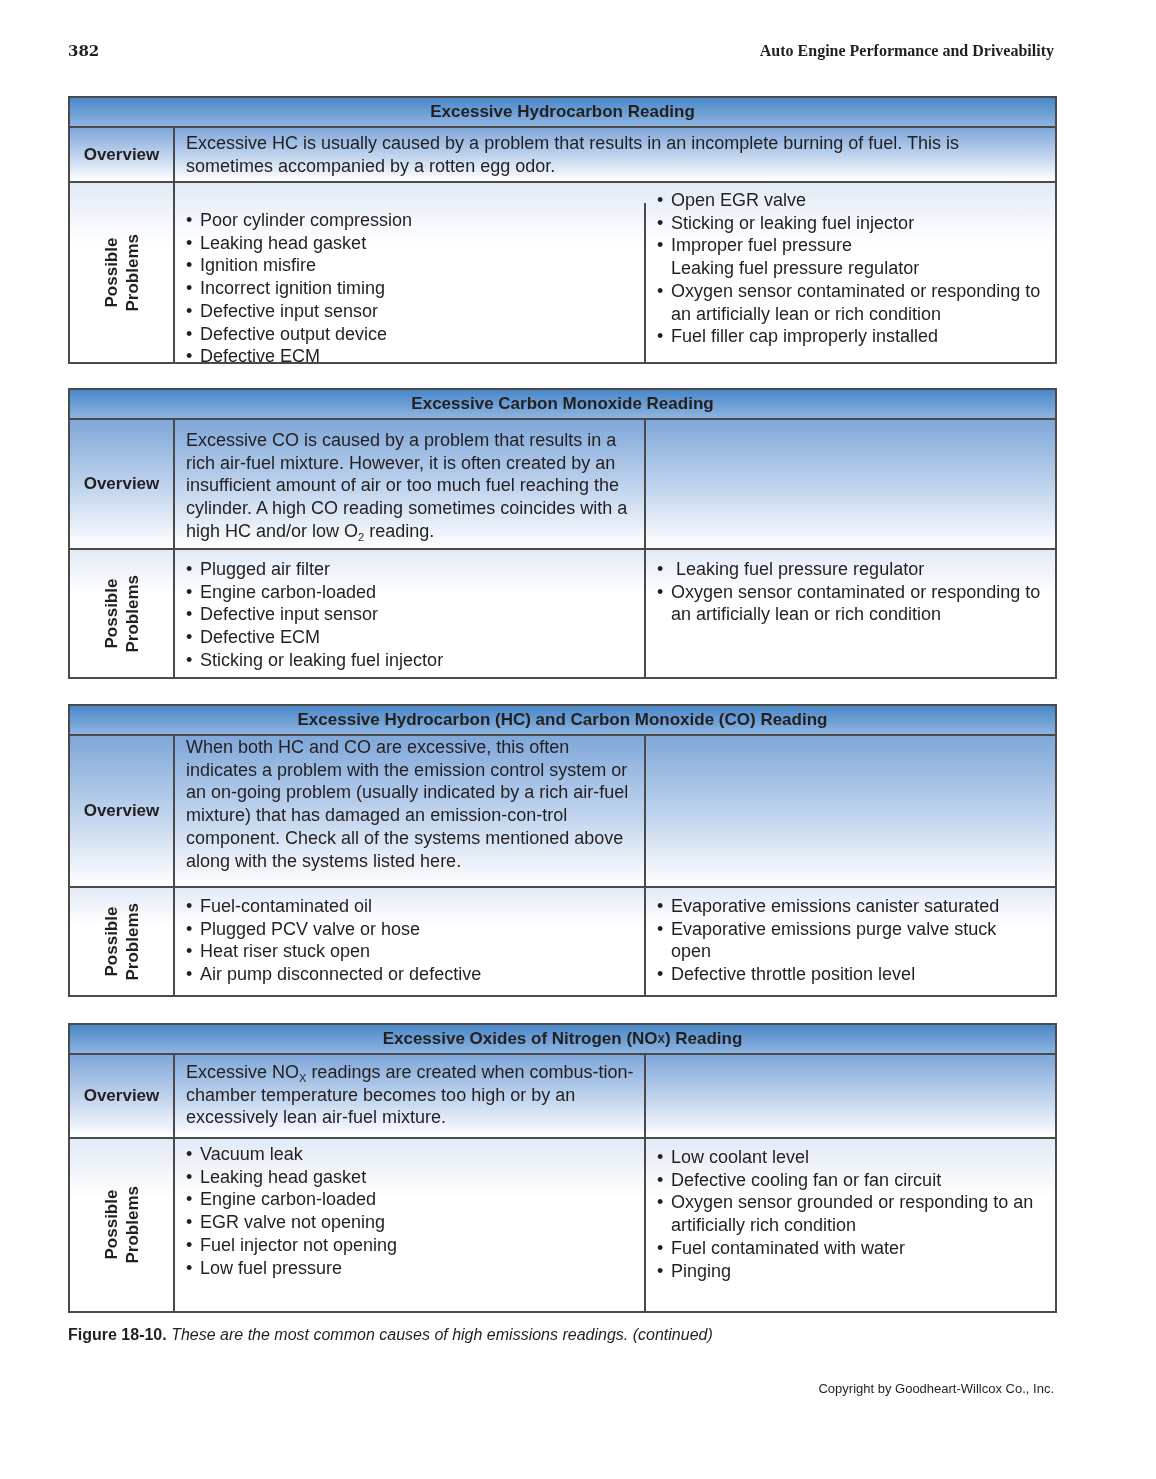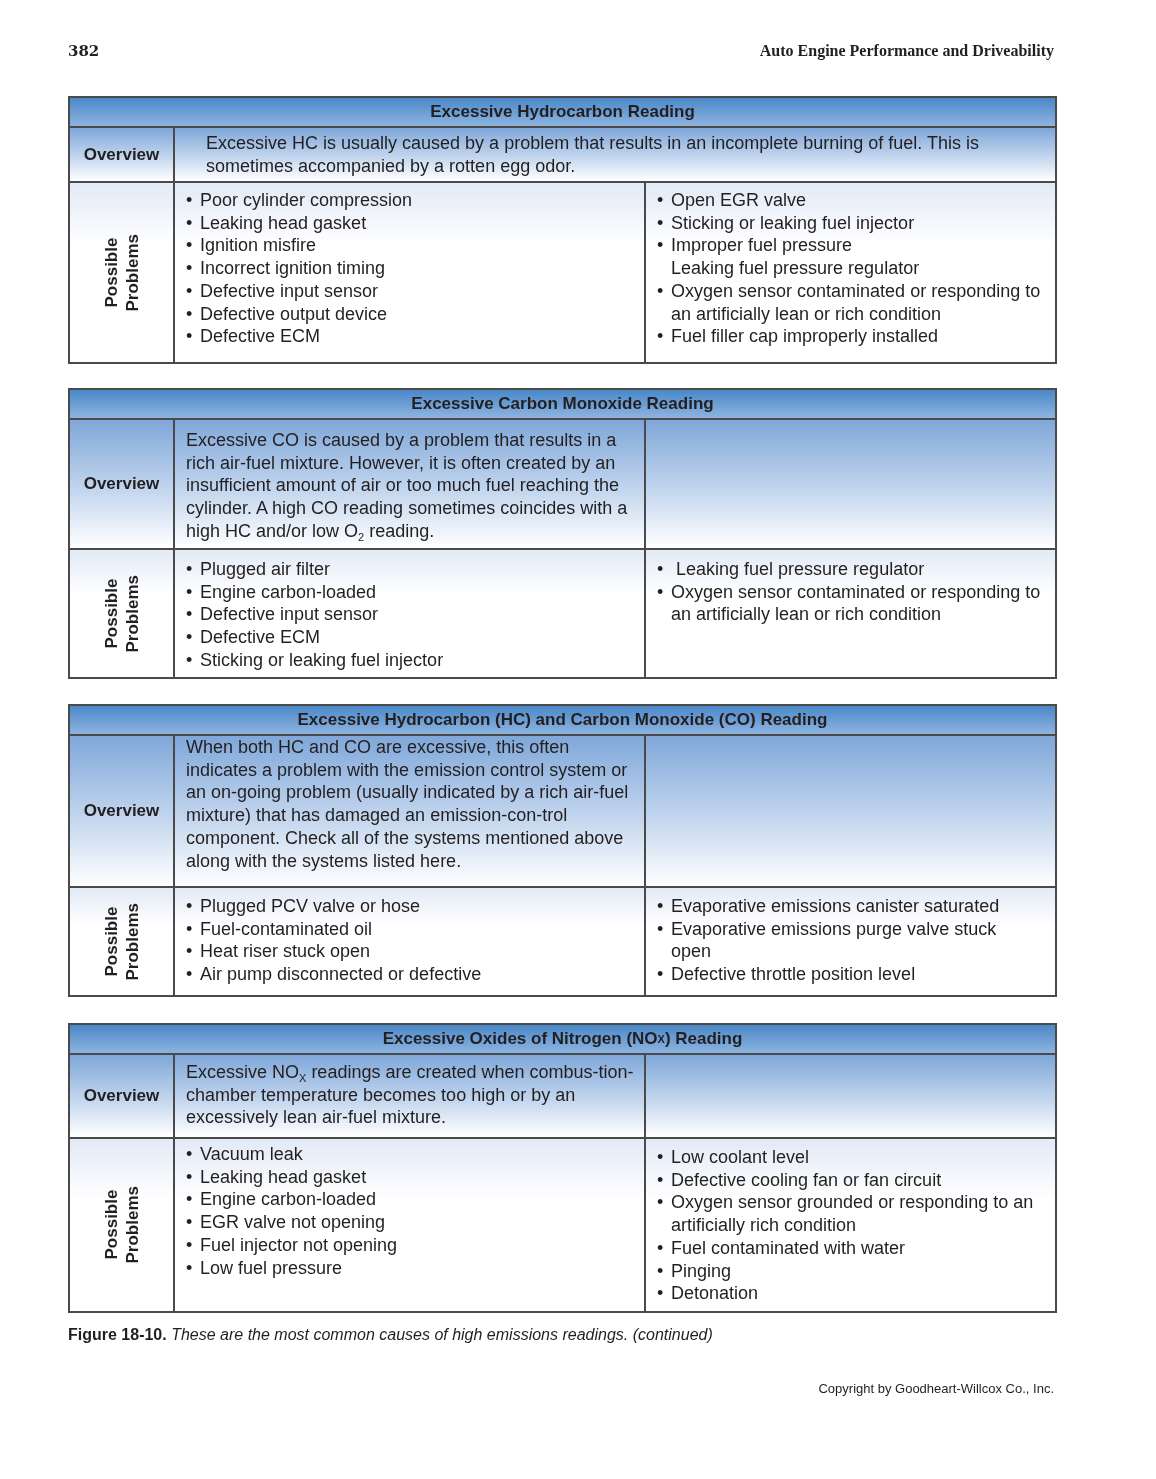--- a/index.html
+++ b/index.html
@@ -15,21 +15,21 @@
                background: linear-gradient(to bottom, #4a88c8 0%, #8db4e0 100%);
                border-bottom: 2px solid #4a4a4a; font-weight: bold; font-size: 17px; padding-left: 0; }
   .row { display: flex; border-bottom: 2px solid #4a4a4a; }
   .row:last-child { border-bottom: none; }
   .row.overview { background: linear-gradient(to bottom, #7fa7d9 0%, #c3d6ee 55%, #ffffff 100%); }
   .row.problems { background: linear-gradient(to bottom, #e2eaf6 0%, #ffffff 35%); }
   .label-cell { width: 105px; flex: 0 0 105px; border-right: 2px solid #4a4a4a; display: flex;
                 align-items: center; justify-content: center; font-weight: bold; font-size: 17px; box-sizing: border-box; }
   .vlabel { writing-mode: vertical-rl; transform: rotate(180deg); text-align: center; line-height: 21px; font-size: 17px; font-weight: bold; }
   .cell { font-size: 18px; line-height: 22.7px; padding: 4px 10px 6px 11px; box-sizing: border-box; }
-  .cell.wide { flex: 1; margin-left: 20px; }
+  .cell.wide { flex: 1; }
   .cell.left { width: 471px; flex: 0 0 471px; border-right: 2px solid #4a4a4a; }
   .cell.right { flex: 1; }
   ul { list-style: none; margin: 0; padding: 0; }
   li { padding-left: 14px; text-indent: -14px; }
   li .b { display: inline-block; width: 14px; text-indent: 0; }
   li.cont { padding-left: 14px; text-indent: 0; }
   sub { font-size: 11px; vertical-align: -4px; line-height: 0; }
   .caption { position: absolute; left: 68px; top: 1326px; font-size: 16px; }
   .caption .fig { font-weight: bold; }
   .caption .txt { font-style: italic; }
@@ -44,21 +44,21 @@
 <div class="tbl" style="top:96px;">
   <div class="tbl-title">Excessive Hydrocarbon Reading</div>
   <div class="row overview" style="height:53px;">
     <div class="label-cell">Overview</div>
     <div class="cell wide" style="padding-top:4px;">Excessive HC is usually caused by a problem that results in an incomplete burning of fuel. This is sometimes accompanied by a rotten egg odor.</div>
   </div>
   <div class="row problems" style="height:179px;">
     <div class="label-cell">
       <div class="vlabel"><span>Possible</span><br><span>Problems</span></div>
     </div>
-    <div class="cell left" style="padding-top:6px;">
+    <div class="cell left" style="padding-top:6px;margin-top:20px;">
       <ul>
         <li><span class="b">•</span><span>Poor cylinder compression</span></li>
         <li><span class="b">•</span><span>Leaking head gasket</span></li>
         <li><span class="b">•</span><span>Ignition misfire</span></li>
         <li><span class="b">•</span><span>Incorrect ignition timing</span></li>
         <li><span class="b">•</span><span>Defective input sensor</span></li>
         <li><span class="b">•</span><span>Defective output device</span></li>
         <li><span class="b">•</span><span>Defective ECM</span></li>
       </ul>
     </div>
@@ -110,22 +110,22 @@
     <div class="label-cell">Overview</div>
     <div class="cell left" style="padding-top:0;">When both HC and CO are excessive, this often indicates a problem with the emission control system or an on-going problem (usually indicated by a rich air-fuel mixture) that has damaged an emission-con-trol component. Check all of the systems mentioned above along with the systems listed here.</div>
     <div class="cell right"></div>
   </div>
   <div class="row problems" style="height:107px;">
     <div class="label-cell">
       <div class="vlabel"><span>Possible</span><br><span>Problems</span></div>
     </div>
     <div class="cell left" style="padding-top:7px;">
       <ul>
+        <li><span class="b">•</span><span>Fuel-contaminated oil</span></li>
         <li><span class="b">•</span><span>Plugged PCV valve or hose</span></li>
-        <li><span class="b">•</span><span>Fuel-contaminated oil</span></li>
         <li><span class="b">•</span><span>Heat riser stuck open</span></li>
         <li><span class="b">•</span><span>Air pump disconnected or defective</span></li>
       </ul>
     </div>
     <div class="cell right" style="padding-top:7px;">
       <ul>
         <li><span class="b">•</span><span>Evaporative emissions canister saturated</span></li>
         <li style="width:355px;"><span class="b">•</span><span>Evaporative emissions purge valve stuck open</span></li>
         <li><span class="b">•</span><span>Defective throttle position level</span></li>
       </ul>
@@ -158,21 +158,20 @@
         <li><span class="b">•</span><span>Low fuel pressure</span></li>
       </ul>
     </div>
     <div class="cell right" style="padding-top:7px;">
       <ul>
         <li><span class="b">•</span><span>Low coolant level</span></li>
         <li><span class="b">•</span><span>Defective cooling fan or fan circuit</span></li>
         <li><span class="b">•</span><span>Oxygen sensor grounded or responding to an artificially rich condition</span></li>
         <li><span class="b">•</span><span>Fuel contaminated with water</span></li>
         <li><span class="b">•</span><span>Pinging</span></li>
-        <li><span class="b">•</span><span>Detonation</span></li>
       </ul>
     </div>
   </div>
 </div>
 
 <div class="caption"><span class="fig">Figure 18-10.</span><span class="txt"> These are the most common causes of high emissions readings. (continued)</span></div>
 
 <div class="copyright">Copyright by Goodheart-Willcox Co., Inc.</div>
 
 </body></html>

